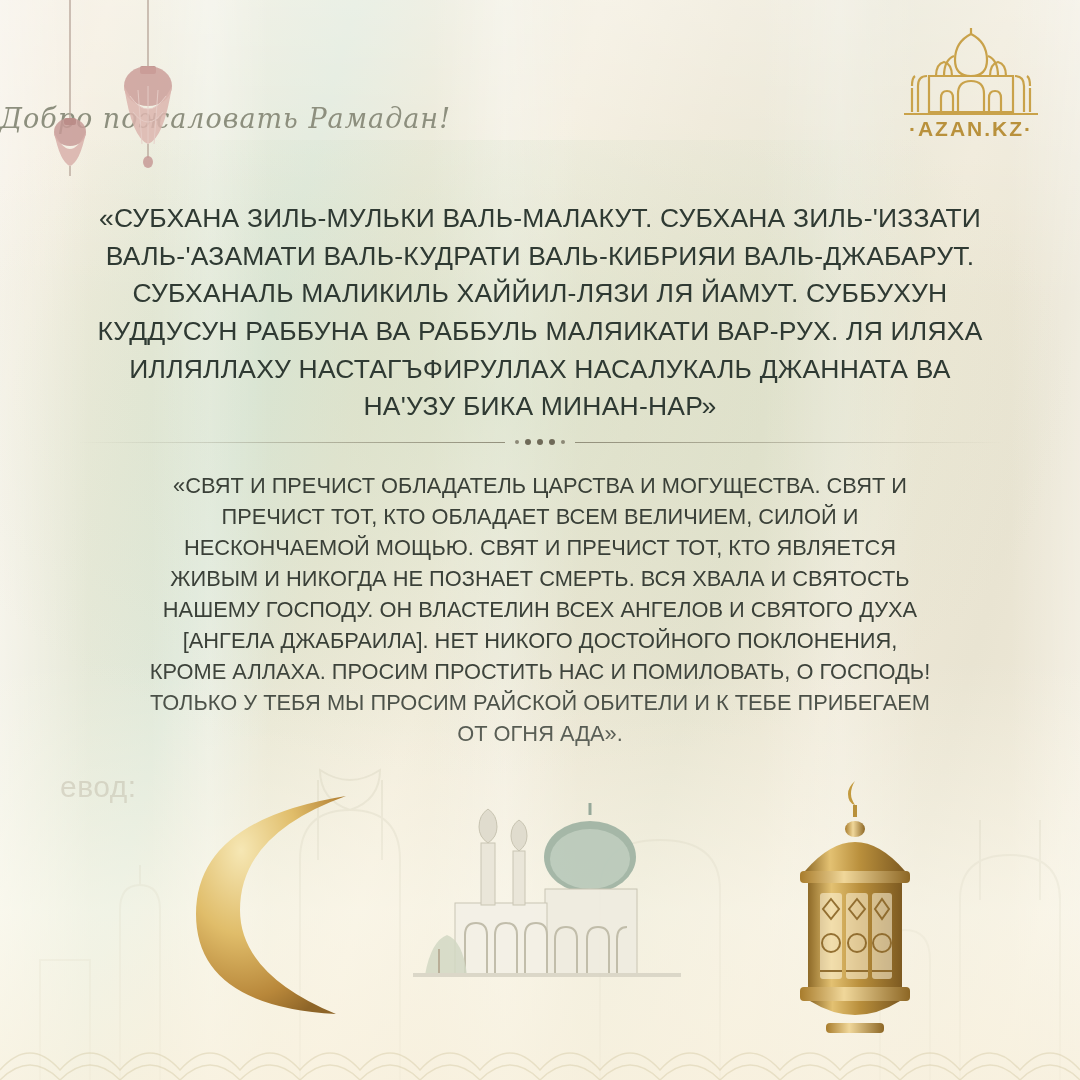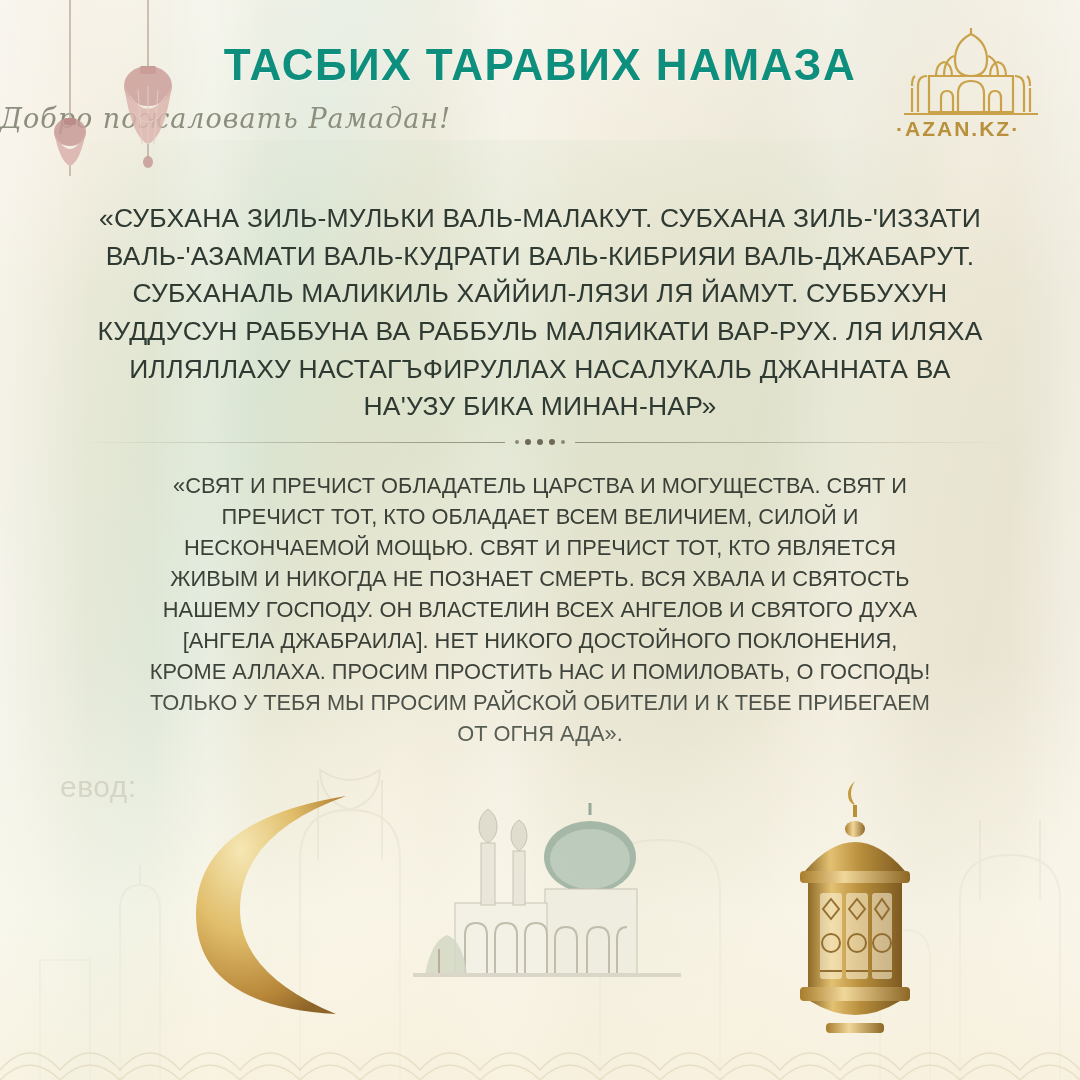--- a/index.html
+++ b/index.html
@@ -108,20 +108,21 @@
     color: #8d8f7e;
     letter-spacing: 1px;
   }
 
   
   .logo {
     position: absolute;
     right: 34px;
     top: 20px;
     width: 150px;
+    text-align: center;
     color: #c9a24a;
   }
   .logo .mosque-mark { display: block; }
   .logo .brand {
     margin-top: 2px;
     font-size: 21px;
     font-weight: bold;
     letter-spacing: 2px;
     color: #b9913c;
   }
@@ -250,21 +251,20 @@
       <path d="M960 420 L960 240 Q960 195 1010 195 Q1060 195 1060 240 L1060 420"></path>
       <path d="M980 240 L980 160 M1040 240 L1040 160"></path>
       <path d="M40 420 L40 300 L90 300 L90 420"></path>
       <path d="M880 420 L880 300 Q880 270 905 270 Q930 270 930 300 L930 420"></path>
     </g>
   </svg>
 
   <div class="ghost-text">евод:</div>
 
   <header class="top">
-    <div class="title">ТАСБИХ ТАРАВИХ НАМАЗА</div>
     <div class="subtitle">Добро пожаловать Рамадан!</div>
 
     <div class="logo">
       <svg class="mosque-mark" width="150" height="95" viewBox="0 0 150 95">
         <g fill="none" stroke="#c9a24a" stroke-width="2.2">
           <path d="M75 14 q-16 8 -16 26 q0 16 16 16 q16 0 16 -16 q0 -18 -16 -26 z"></path>
           <path d="M75 8 l0 7"></path>
           <path d="M48 56 q0 -16 10 -20"></path>
           <path d="M102 56 q0 -16 -10 -20"></path>
           <path d="M40 56 q0 -12 8 -14 q8 2 8 14"></path>

